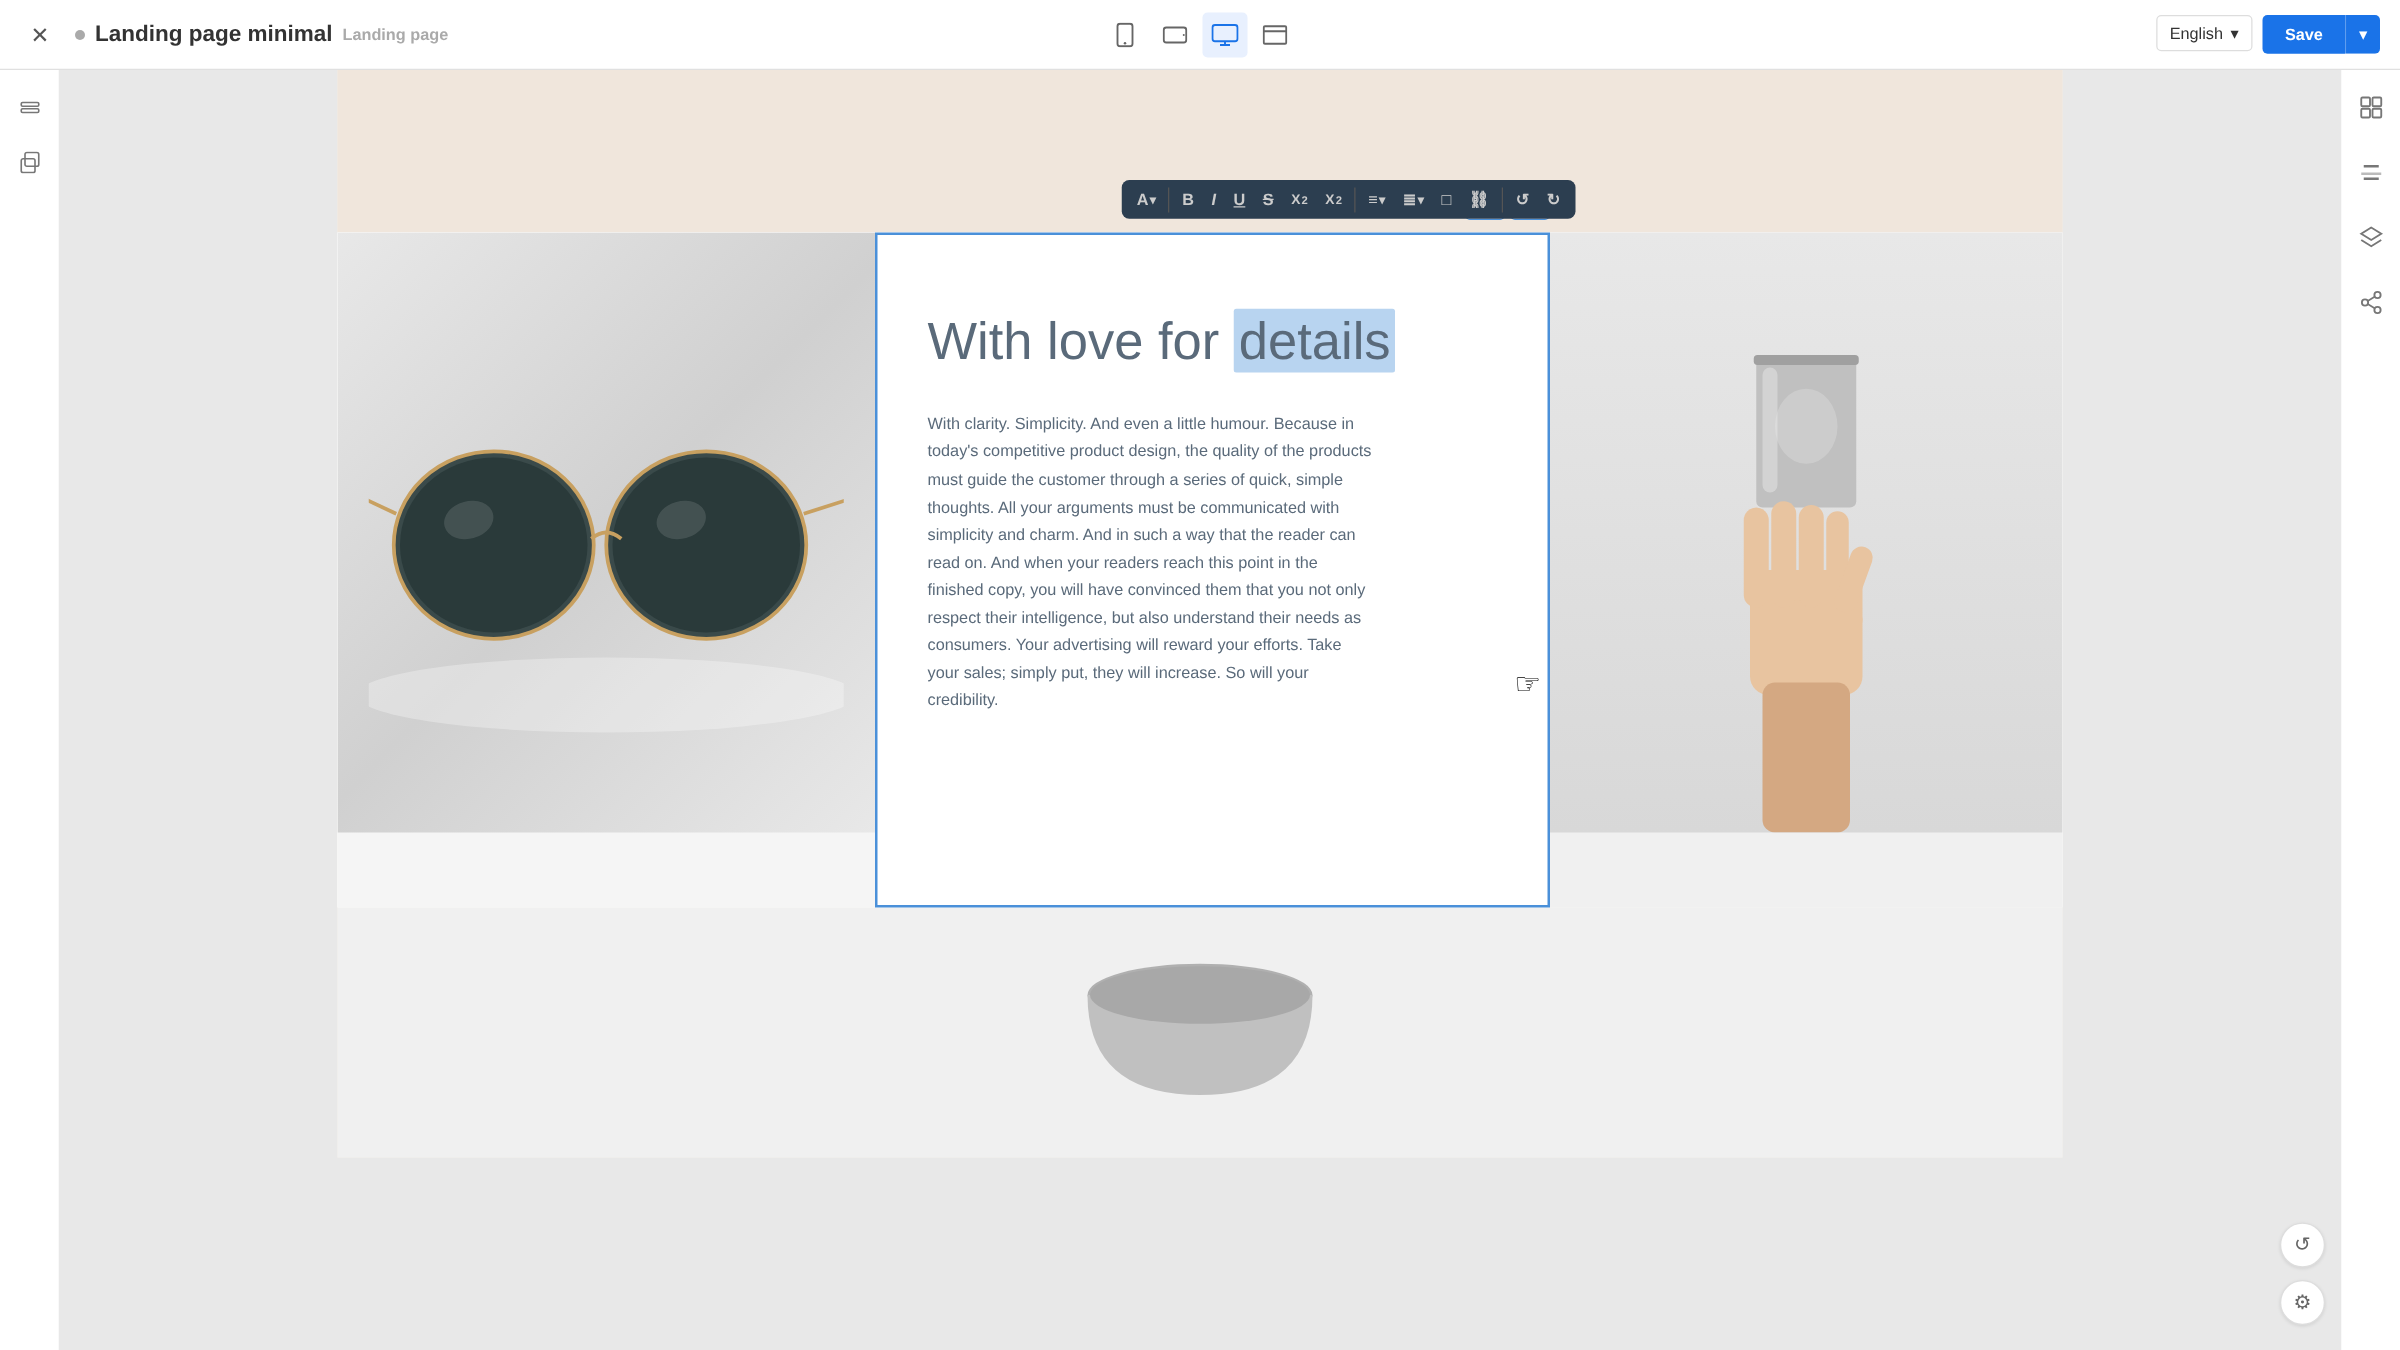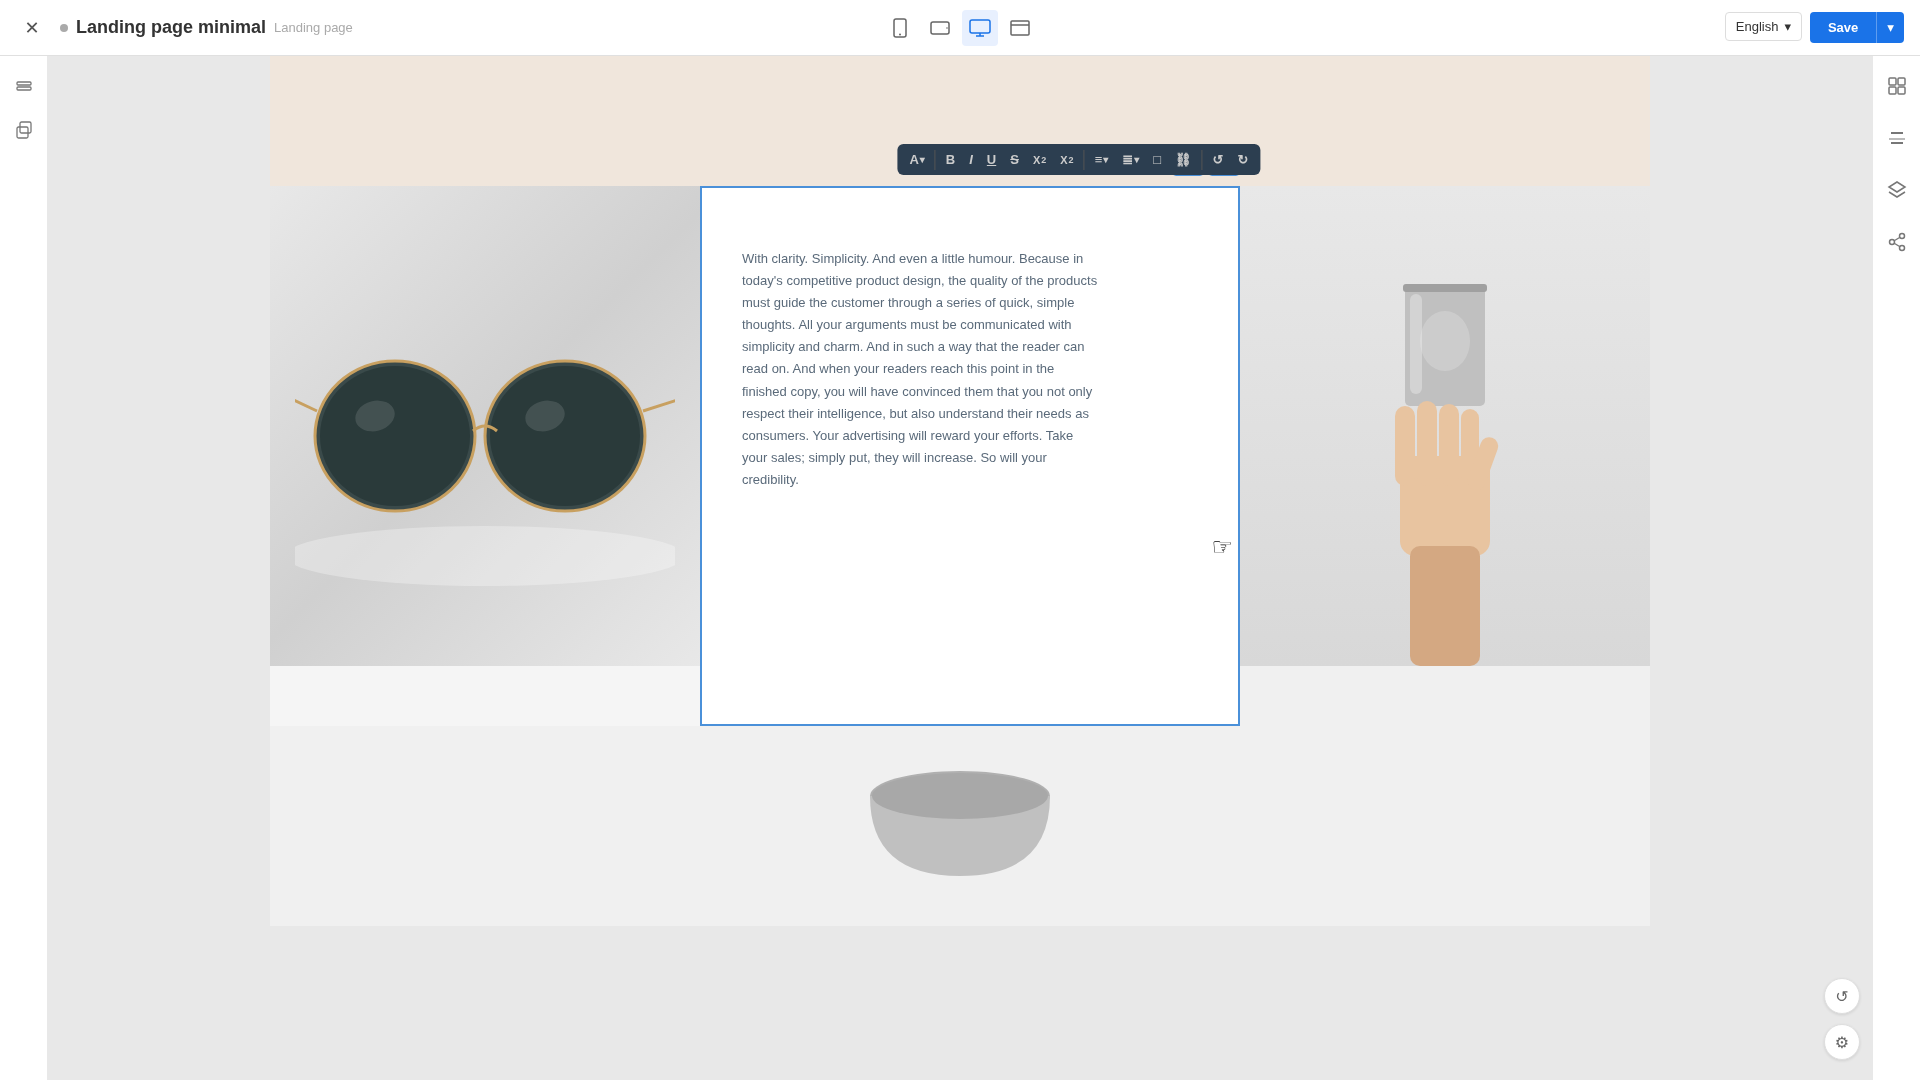--- a/index.html
+++ b/index.html
@@ -35,20 +35,21 @@
       border-radius: 50%;
     }
     .page-name {
       font-size: 18px;
       font-weight: 600;
       color: #333;
     }
     .page-type {
       font-size: 13px;
       color: #aaa;
+      font-weight: bold;
     }
     .device-icons {
       display: flex;
       gap: 4px;
       position: absolute;
       left: 50%;
       transform: translateX(-50%);
     }
     .device-icon {
       width: 36px; height: 36px;
@@ -475,20 +476,23 @@
             <div class="corner-action-btn">
               <svg width="16" height="16" viewBox="0 0 16 16">
                   <path d="M3 8a5 5 0 0 1 9-3M13 8a5 5 0 0 1-9 3" fill="none" stroke="#4a90d9" stroke-width="1.3"></path>
                   <polyline points="11,3 13,5 11,7" fill="none" stroke="#4a90d9" stroke-width="1.3"></polyline>
                   <polyline points="5,9 3,11 5,13" fill="none" stroke="#4a90d9" stroke-width="1.3"></polyline>
                 </svg>
             </div>
           </div>
 
           <div class="middle-content">
+            <h2 class="heading">
+              <span>With love for </span><span class="heading-highlight">details</span>
+            </h2>
             <p class="body-text">With clarity. Simplicity. And even a little humour. Because in today's competitive product design, the quality of the products must guide the customer through a series of quick, simple thoughts. All your arguments must be communicated with simplicity and charm. And in such a way that the reader can read on. And when your readers reach this point in the finished copy, you will have convinced them that you not only respect their intelligence, but also understand their needs as consumers. Your advertising will reward your efforts. Take your sales; simply put, they will increase. So will your credibility.</p>
           </div>
 
           <div class="cursor-hand">☞</div>
         </div>
 
         <div class="right-image-col">
           <div class="right-image-placeholder">
 
             <svg width="300" height="460" viewBox="0 0 300 460">

